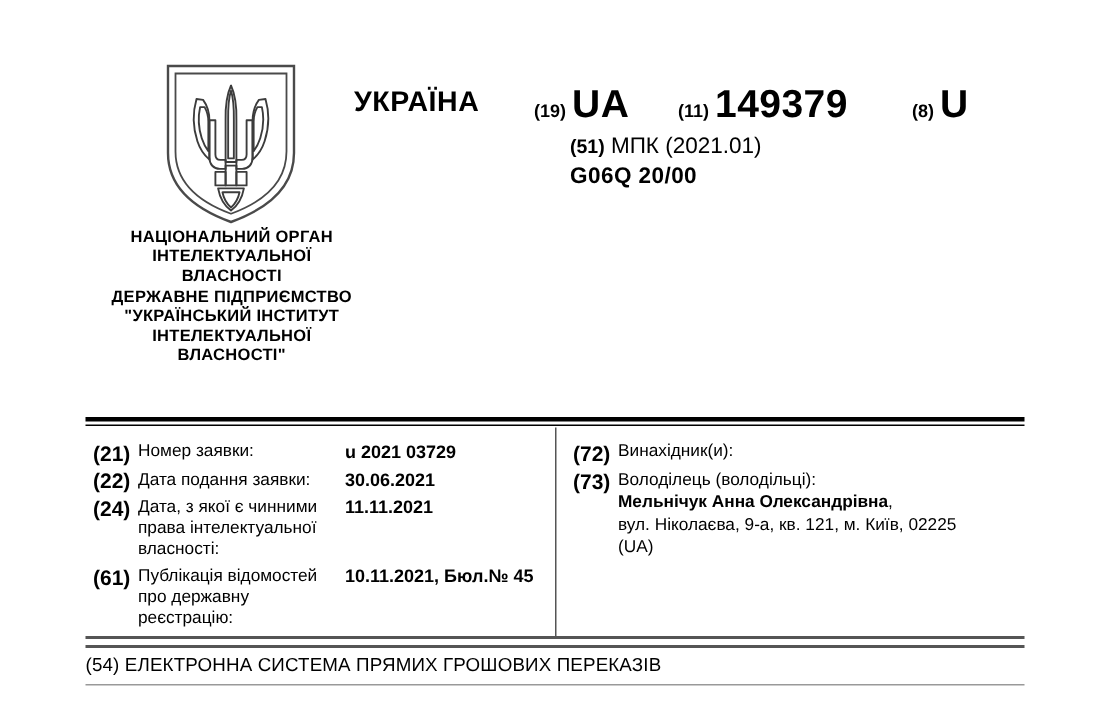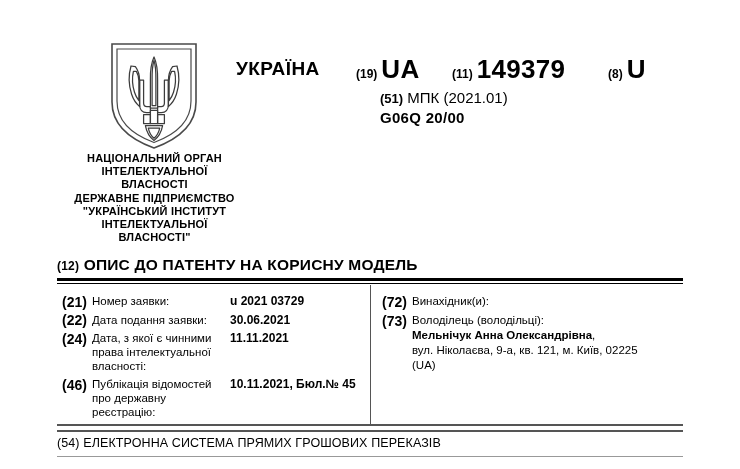--- a/index.html
+++ b/index.html
@@ -312,24 +312,20 @@
       </div>
     </div>
 
     <div class="ipc-line">
       <span class="inid-51">(51)</span>
       <span>МПК (2021.01)</span>
     </div>
     <div class="ipc-class">G06Q 20/00</div>
   </div>
 
-  <div class="title-12">
-    <span class="inid-t">(12)</span>
-    <span>ОПИС ДО ПАТЕНТУ НА КОРИСНУ МОДЕЛЬ</span>
-  </div>
 
   <div class="rule rule-thick"></div>
   <div class="rule rule-thin"></div>
   <div class="col-divider"></div>
 
   <div class="biblio-left">
 
     <div class="field-row">
       <span class="f-inid">(21)</span>
       <span class="f-label w-left">Номер заявки:</span>
@@ -346,21 +342,21 @@
       <span class="f-inid">(24)</span>
       <span class="f-label w-left f-stack">
         <span>Дата, з якої є чинними</span>
         <span>права інтелектуальної</span>
         <span>власності:</span>
       </span>
       <span class="f-value">11.11.2021</span>
     </div>
 
     <div class="field-row">
-      <span class="f-inid">(46)</span>
+      <span class="f-inid">(61)</span>
       <span class="f-label w-left f-stack">
         <span>Публікація відомостей</span>
         <span>про державну</span>
         <span>реєстрацію:</span>
       </span>
       <span class="f-value">10.11.2021, Бюл.№ 45</span>
     </div>
   </div>
 
   <div class="biblio-right">

